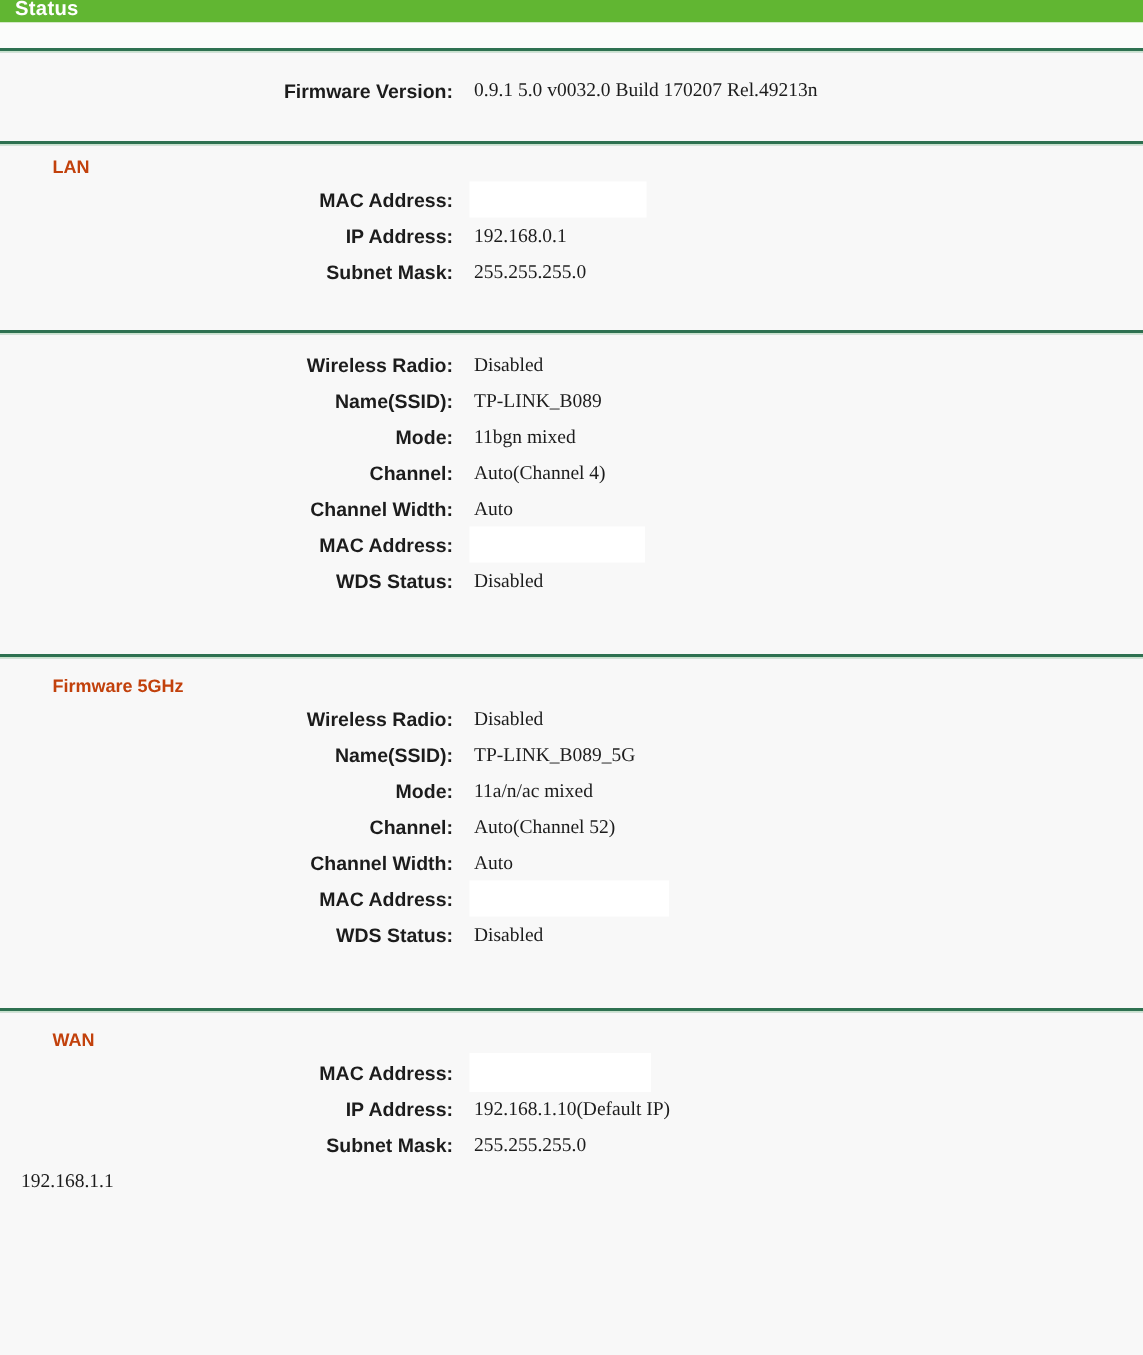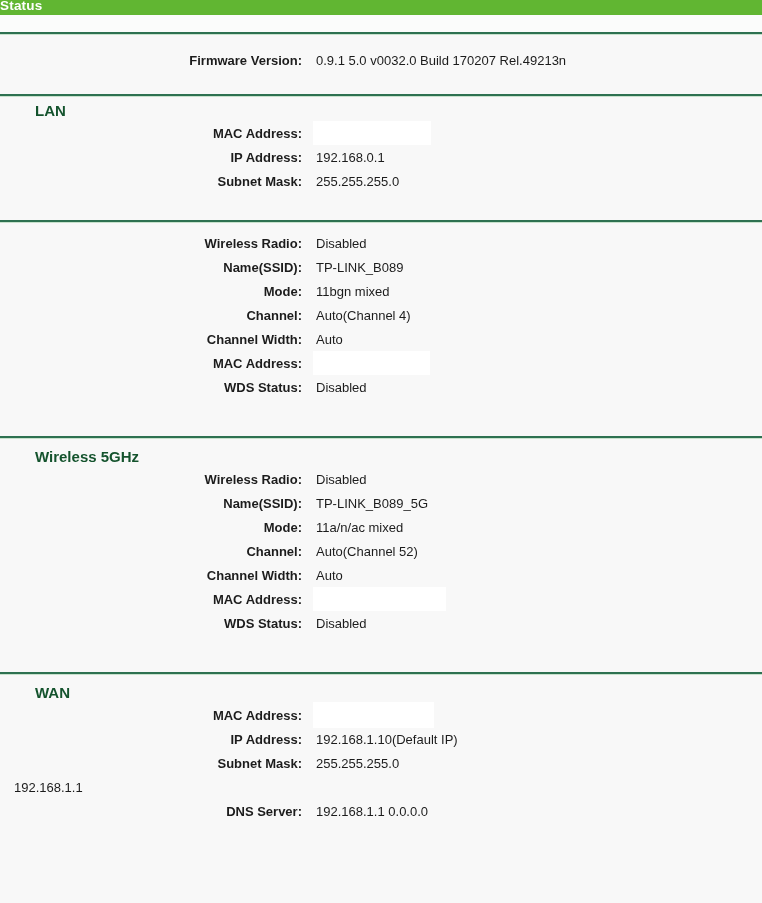--- a/index.html
+++ b/index.html
@@ -15,20 +15,21 @@
     font-size: 13px;
     color: #1c1c1c;
   }
   .page {
     width: 762px;
     height: 903px;
   }
   .header-bar {
     height: 15px;
     background: #61b632;
+    padding-left: 10px;
     overflow: hidden;
   }
   .header-title {
     display: block;
     color: #ffffff;
     font-weight: bold;
     font-size: 13.5px;
     line-height: 17px;
     margin-top: -3px;
     letter-spacing: 0.2px;
@@ -45,39 +46,40 @@
   .section {
     background: #f8f8f8;
   }
   .sec-sys { padding: 13px 0 22px 0; }
   .sec-lan { padding: 4px 0 27px 0; }
   .sec-w24 { padding: 8px 0 37px 0; }
   .sec-w5  { padding: 8px 0 37px 0; }
   .sec-wan { padding: 8px 0 31px 0; }
   .section-title {
     margin: 0 0 0 35px;
-    font-size: 15px;
+    font-size: 12px;
     font-weight: bold;
     line-height: 20px;
-    color: #14532d;
+    color: #c2410c;
   }
   .row {
     display: flex;
     align-items: center;
     height: 24px;
   }
   .label {
     width: 302px;
     text-align: right;
     font-weight: bold;
     white-space: nowrap;
   }
   .value {
     margin-left: 14px;
     white-space: nowrap;
+    font-family: Liberation Serif, serif;
   }
   .mask {
     display: block;
     margin-left: 11px;
     height: 24px;
     background: #ffffff;
   }
   .mask-lan { width: 118px; }
   .mask-w24 { width: 117px; }
   .mask-w5  { width: 133px; }
@@ -146,21 +148,21 @@
       <span class="mask mask-w24"></span>
     </div>
     <div class="row">
       <span class="label">WDS Status:</span>
       <span class="value">Disabled</span>
     </div>
   </section>
 
   <div class="divider"></div>
   <section class="section sec-w5">
-    <h2 class="section-title">Wireless 5GHz</h2>
+    <h2 class="section-title">Firmware 5GHz</h2>
     <div class="row">
       <span class="label">Wireless Radio:</span>
       <span class="value">Disabled</span>
     </div>
     <div class="row">
       <span class="label">Name(SSID):</span>
       <span class="value">TP-LINK_B089_5G</span>
     </div>
     <div class="row">
       <span class="label">Mode:</span>
@@ -195,19 +197,15 @@
       <span class="label">IP Address:</span>
       <span class="value">192.168.1.10(Default IP)</span>
     </div>
     <div class="row">
       <span class="label">Subnet Mask:</span>
       <span class="value">255.255.255.0</span>
     </div>
     <div class="row">
       <span class="value">192.168.1.1</span>
     </div>
-    <div class="row">
-      <span class="label">DNS Server:</span>
-      <span class="value">192.168.1.1 0.0.0.0</span>
-    </div>
   </section>
 
 </div>
 
 </body></html>

